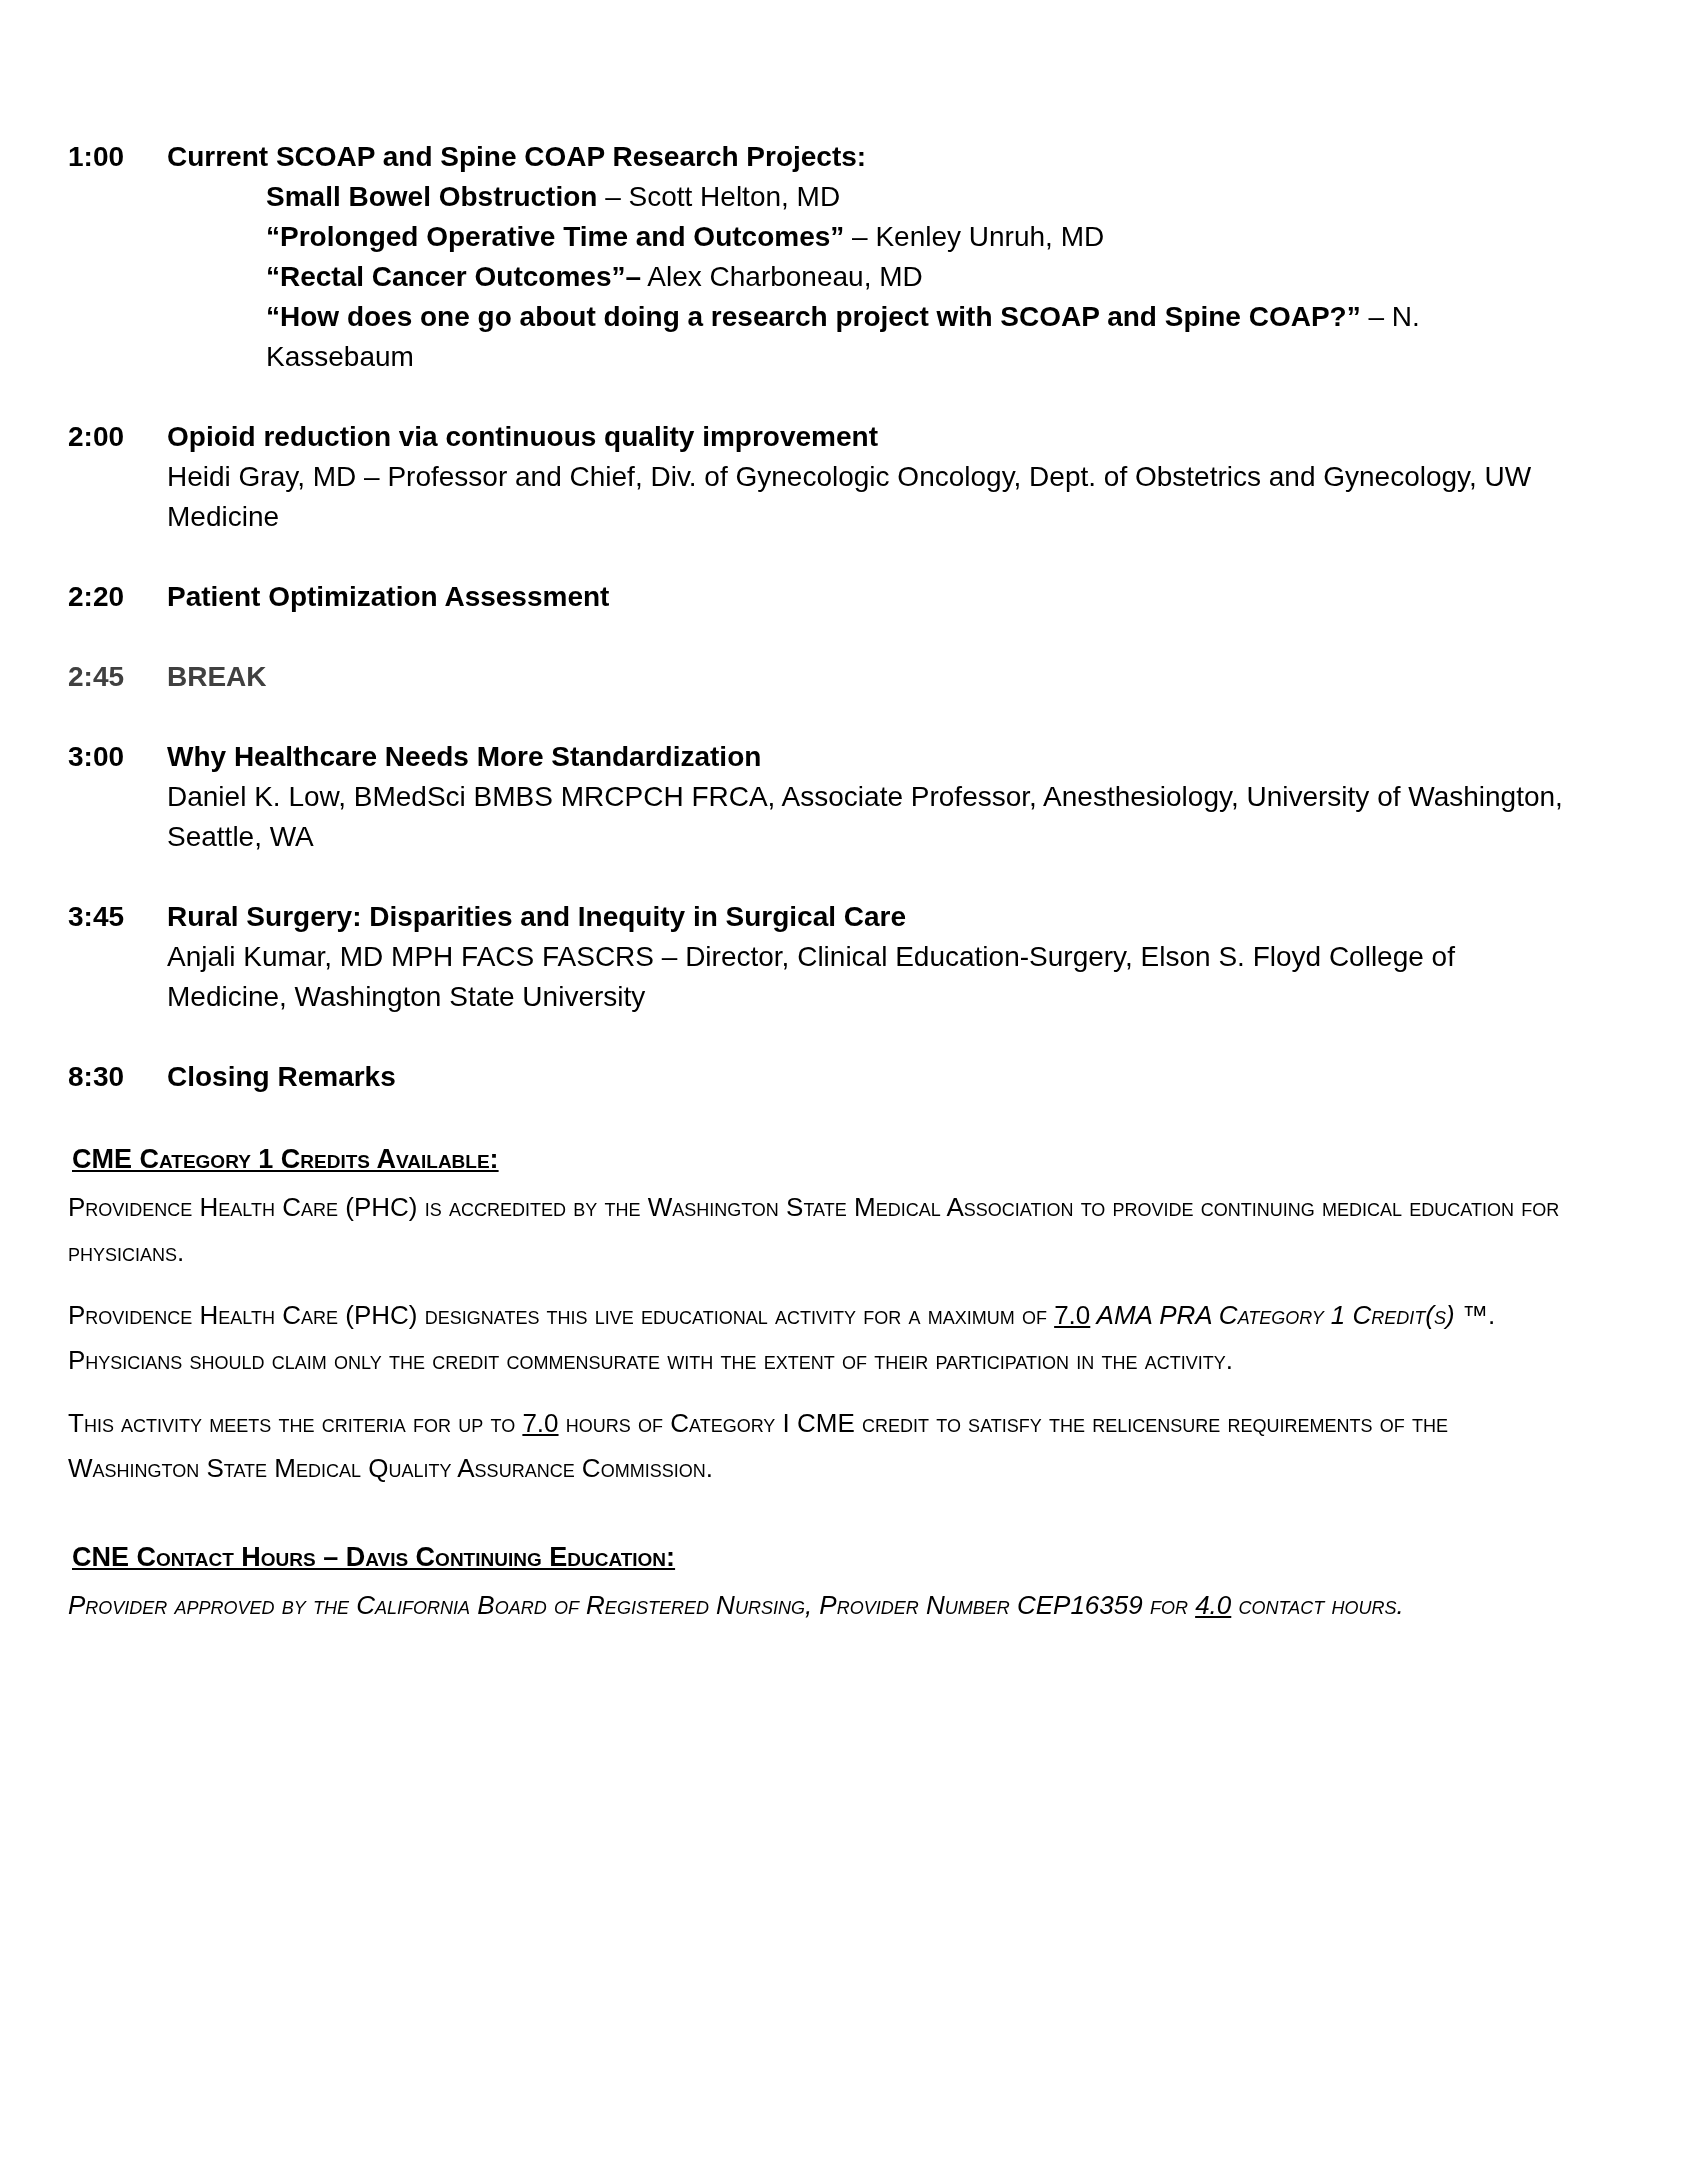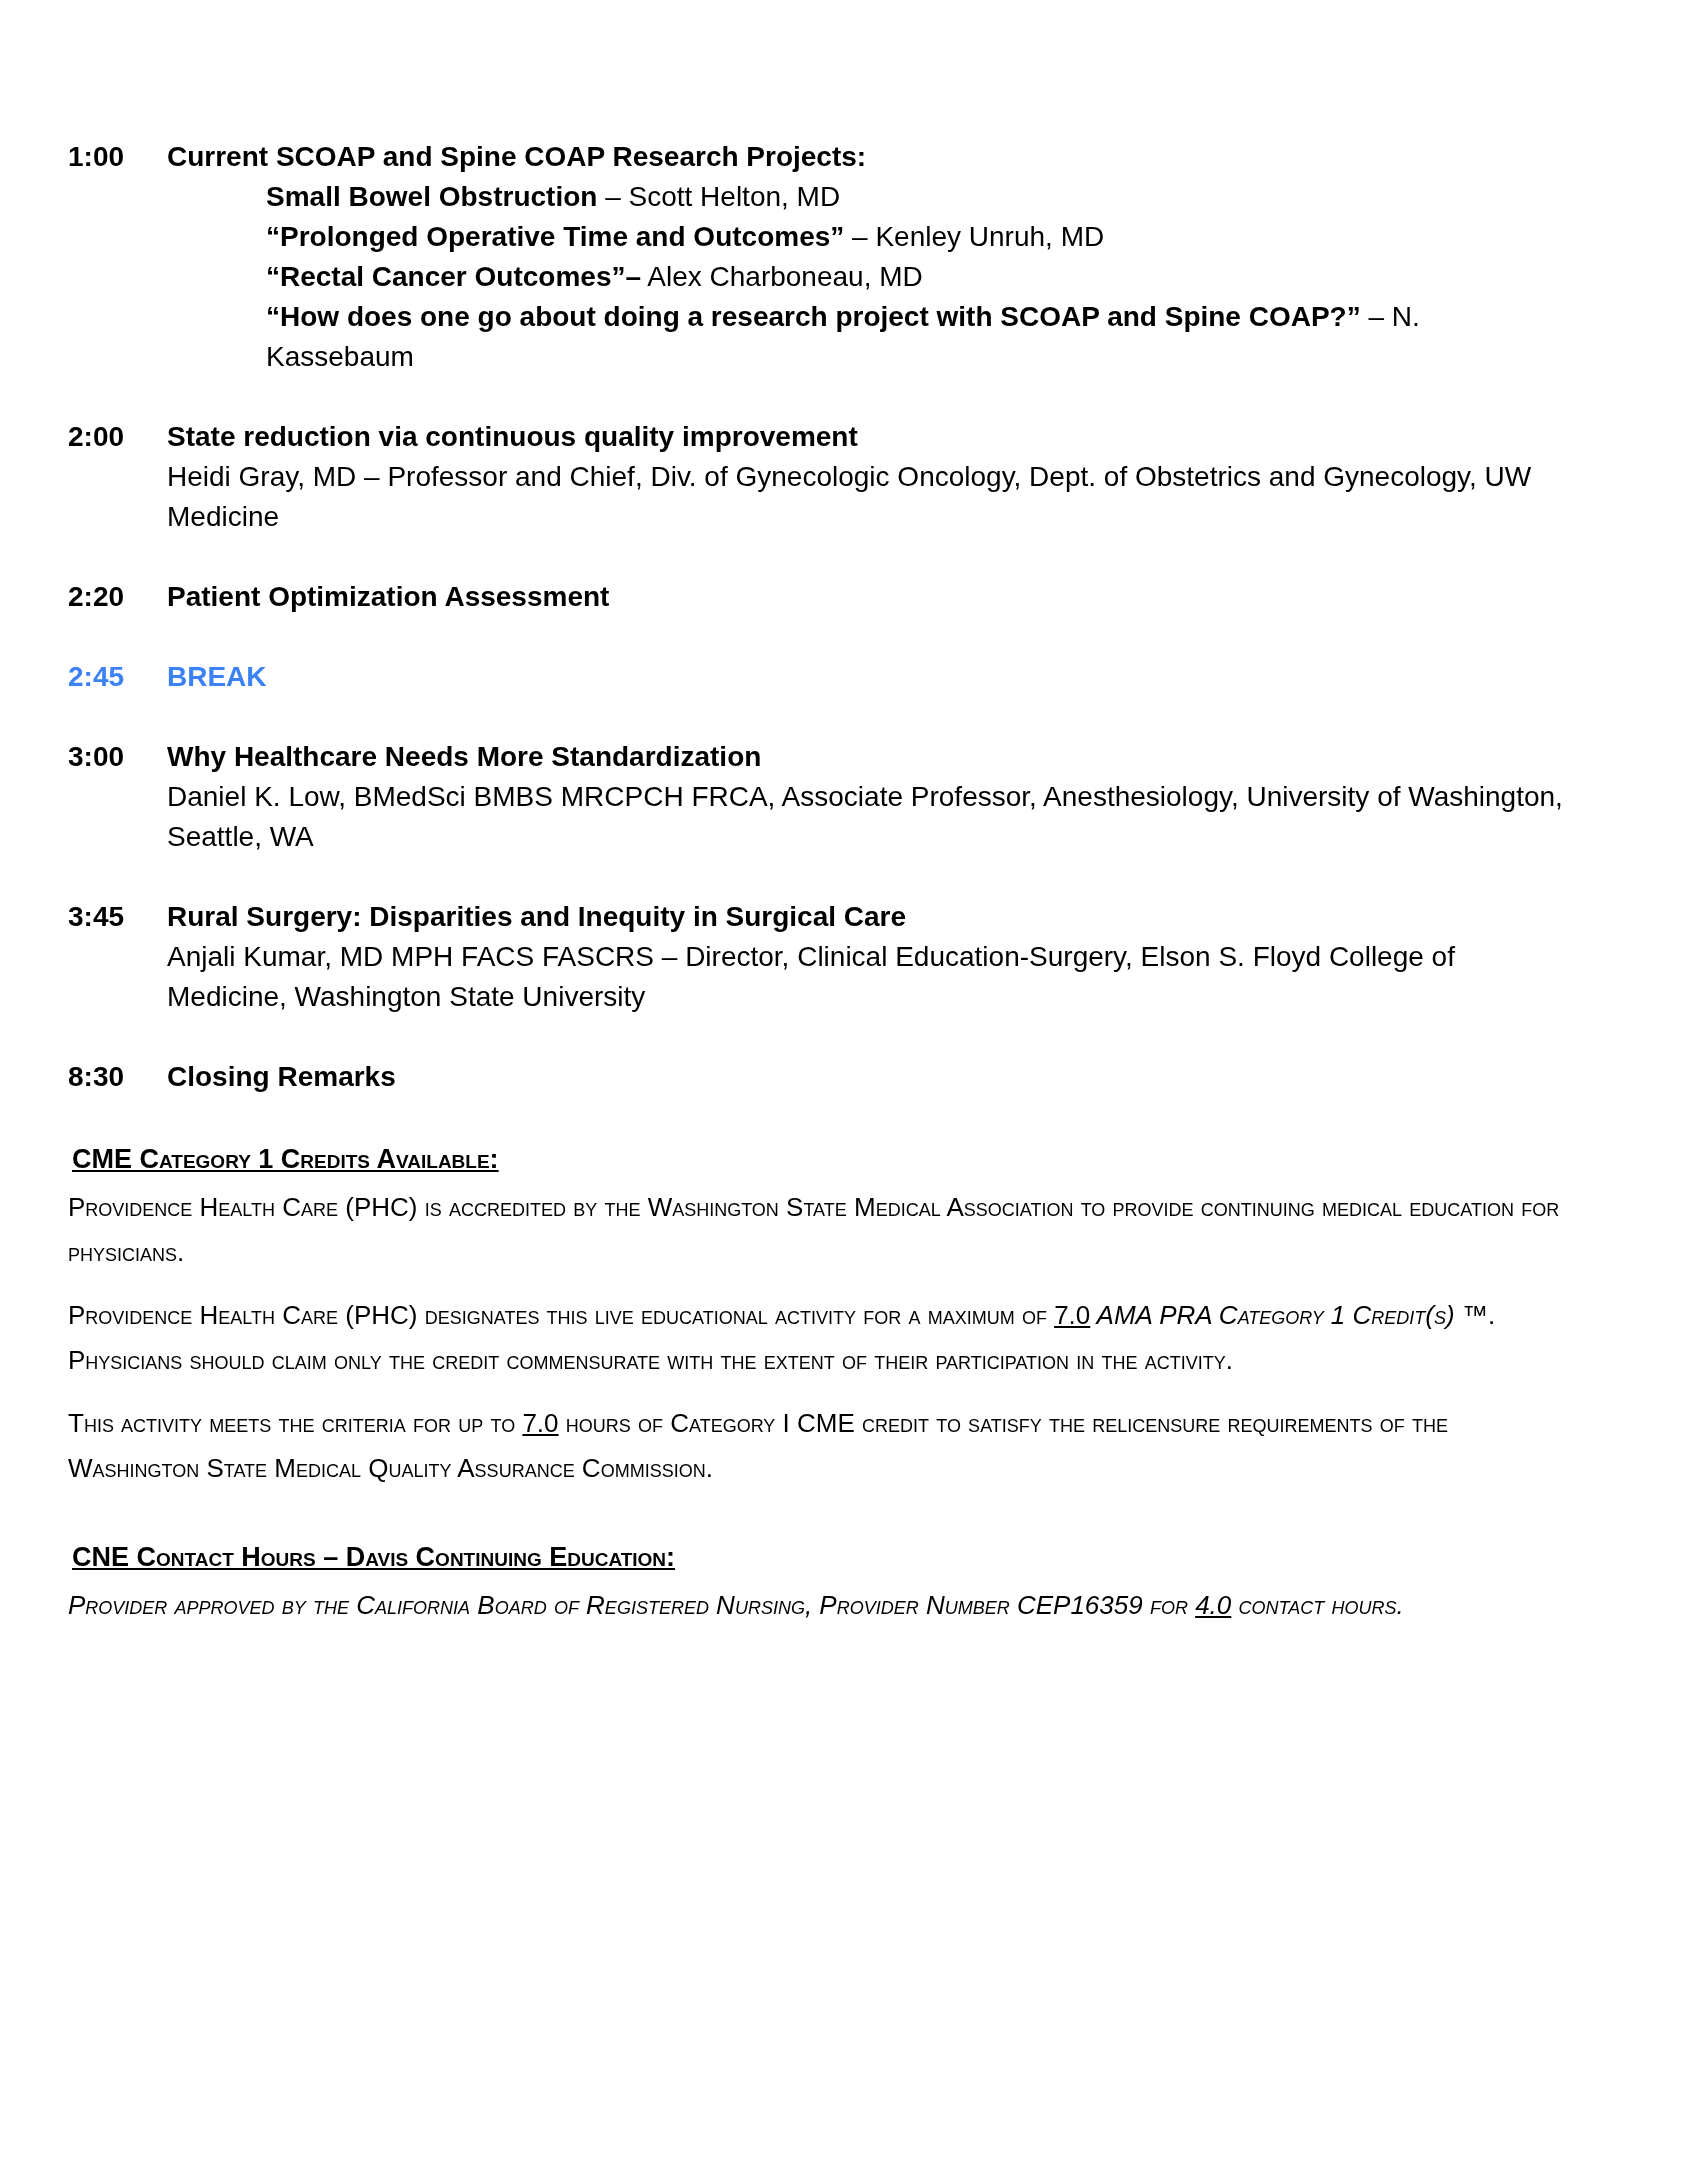--- a/index.html
+++ b/index.html
@@ -47,21 +47,21 @@
   }
   .subitem {
     font-size: 28px;
     line-height: 40px;
   }
   .subitem .b {
     font-weight: bold;
   }
   .session.break .time,
   .session.break .title {
-    color: #3b82f6;
+    color: #404040;
   }
 
   
   .credits {
     margin-top: 24px;
     font-variant: small-caps;
   }
   .credit-heading {
     font-size: 27px;
     line-height: 44px;
@@ -106,21 +106,21 @@
           <div class="subitem"><span class="b">“Prolonged Operative Time and Outcomes”</span><span> – Kenley Unruh, MD</span></div>
           <div class="subitem"><span class="b">“Rectal Cancer Outcomes”–</span><span> Alex Charboneau, MD</span></div>
           <div class="subitem"><span class="b">“How does one go about doing a research project with SCOAP and Spine COAP?”</span><span> – N. Kassebaum</span></div>
         </div>
       </div>
     </div>
 
     <div class="session">
       <div class="time">2:00</div>
       <div class="body">
-        <div class="title">State reduction via continuous quality improvement</div>
+        <div class="title">Opioid reduction via continuous quality improvement</div>
         <div class="speaker">Heidi Gray, MD – Professor and Chief, Div. of Gynecologic Oncology, Dept. of Obstetrics and Gynecology, UW Medicine</div>
       </div>
     </div>
 
     <div class="session">
       <div class="time">2:20</div>
       <div class="body">
         <div class="title">Patient Optimization Assessment</div>
       </div>
     </div>

